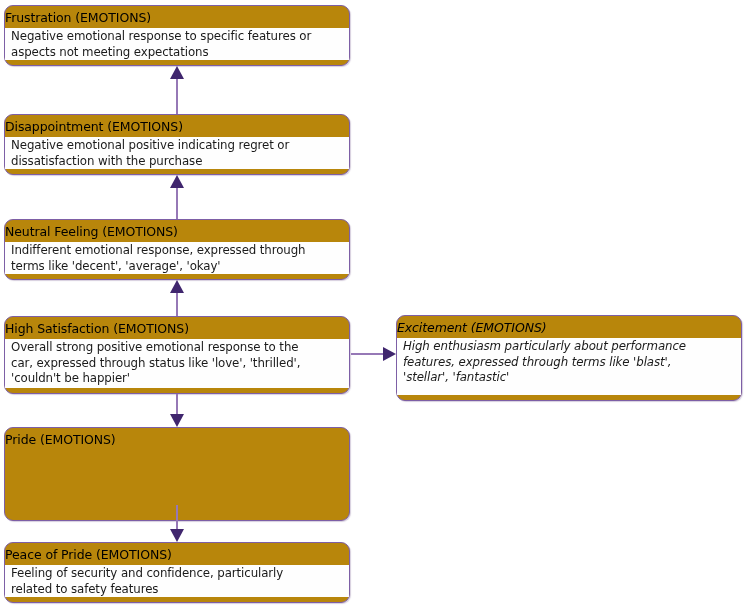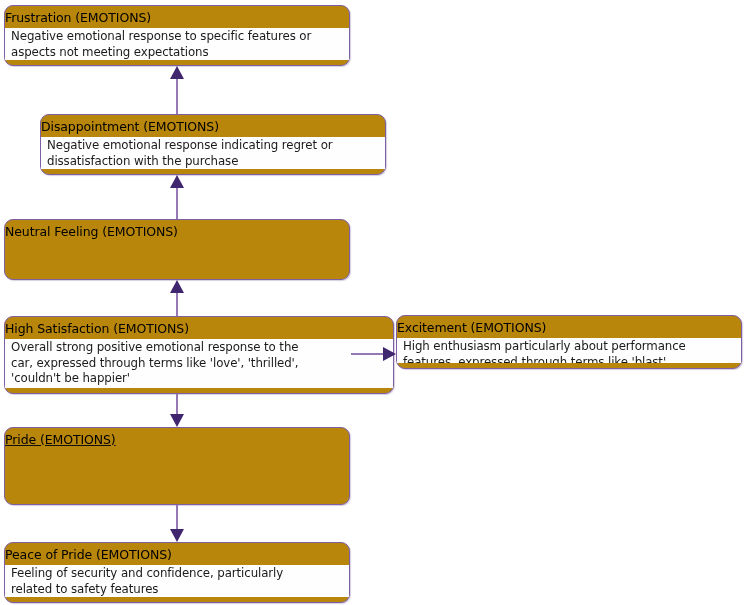--- a/index.html
+++ b/index.html
@@ -37,25 +37,25 @@
     padding: 1px 6px 15px 6px;
     font-size: 11.8px;
     line-height: 15.5px;
     letter-spacing: -0.1px;
     white-space: pre-line;
     overflow: hidden;
     color: #1a1a1a;
   }
   
   .n-frustration   { left: 4px;   top: 5px;   width: 346px; height: 61px; }
-  .n-disappointment{ left: 4px;   top: 114px; width: 346px; height: 61px; margin-left: 36px; }
+  .n-disappointment{ left: 4px;   top: 114px; width: 346px; height: 61px; }
   .n-neutral       { left: 4px;   top: 219px; width: 346px; height: 61px; }
-  .n-high          { left: 4px;   top: 316px; width: 390px; height: 78px; }
-  .n-excitement    { left: 396px; top: 315px; width: 346px; height: 54px; }
-  .n-pride         { left: 4px;   top: 427px; width: 346px; height: 78px; text-decoration: underline; }
+  .n-high          { left: 4px;   top: 316px; width: 346px; height: 78px; }
+  .n-excitement    { left: 396px; top: 315px; width: 346px; height: 86px; font-style: italic; }
+  .n-pride         { left: 4px;   top: 427px; width: 346px; height: 94px; }
   .n-peace         { left: 4px;   top: 542px; width: 346px; height: 61px; }
 
   
   .edge-line { position: absolute; background: #9678B6; }
   .edge-head { position: absolute; width: 0; height: 0; }
   .head-up    { border-left: 7px solid transparent; border-right: 7px solid transparent; border-bottom: 13px solid #40266E; }
   .head-down  { border-left: 7px solid transparent; border-right: 7px solid transparent; border-top: 13px solid #40266E; }
   .head-right { border-top: 7px solid transparent; border-bottom: 7px solid transparent; border-left: 13px solid #40266E; }
 
   .e1-line { left: 176px; top: 78px;  width: 2px; height: 36px; }
@@ -77,32 +77,34 @@
 <div id="canvas">
 
   <div class="node n-frustration">
     <div class="node-title">Frustration (EMOTIONS)</div>
     <div class="node-body">Negative emotional response to specific features or
 aspects not meeting expectations</div>
   </div>
 
   <div class="node n-disappointment">
     <div class="node-title">Disappointment (EMOTIONS)</div>
-    <div class="node-body">Negative emotional response indicating regret or
+    <div class="node-body">Negative emotional positive indicating regret or
 dissatisfaction with the purchase</div>
   </div>
 
   <div class="node n-neutral">
     <div class="node-title">Neutral Feeling (EMOTIONS)</div>
+    <div class="node-body">Indifferent emotional response, expressed through
+terms like 'decent', 'average', 'okay'</div>
   </div>
 
   <div class="node n-high">
     <div class="node-title">High Satisfaction (EMOTIONS)</div>
     <div class="node-body">Overall strong positive emotional response to the
-car, expressed through terms like 'love', 'thrilled',
+car, expressed through status like 'love', 'thrilled',
 'couldn't be happier'</div>
   </div>
 
   <div class="node n-excitement">
     <div class="node-title">Excitement (EMOTIONS)</div>
     <div class="node-body">High enthusiasm particularly about performance
 features, expressed through terms like 'blast',
 'stellar', 'fantastic'</div>
   </div>
 

